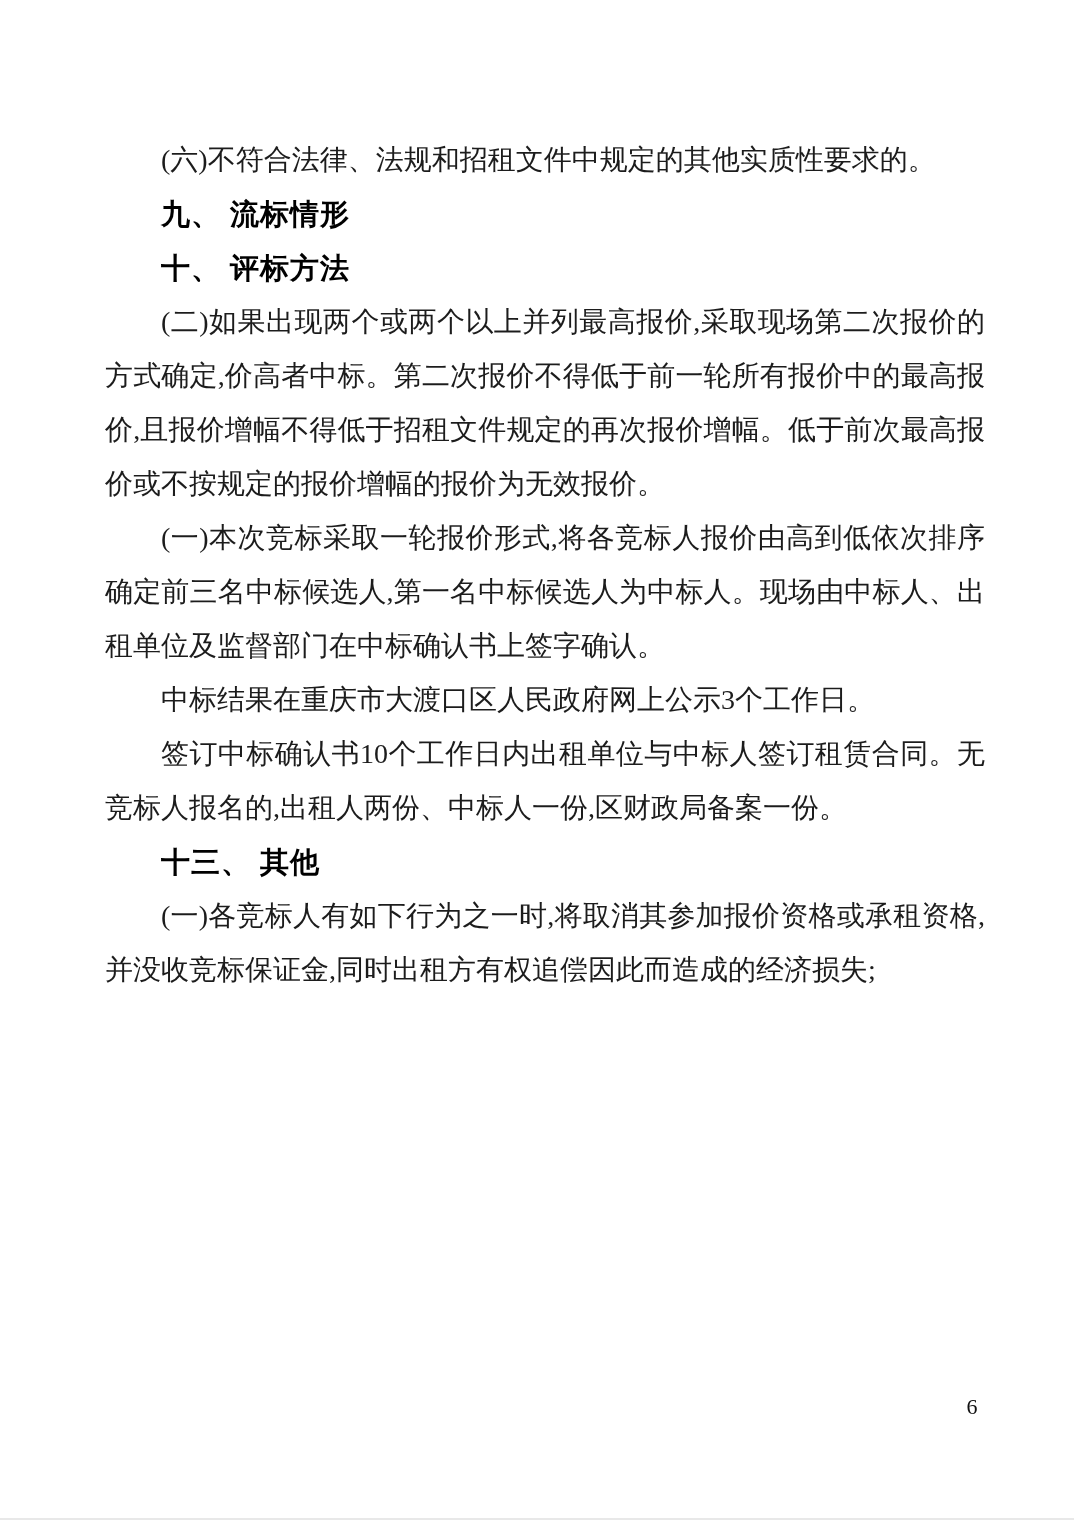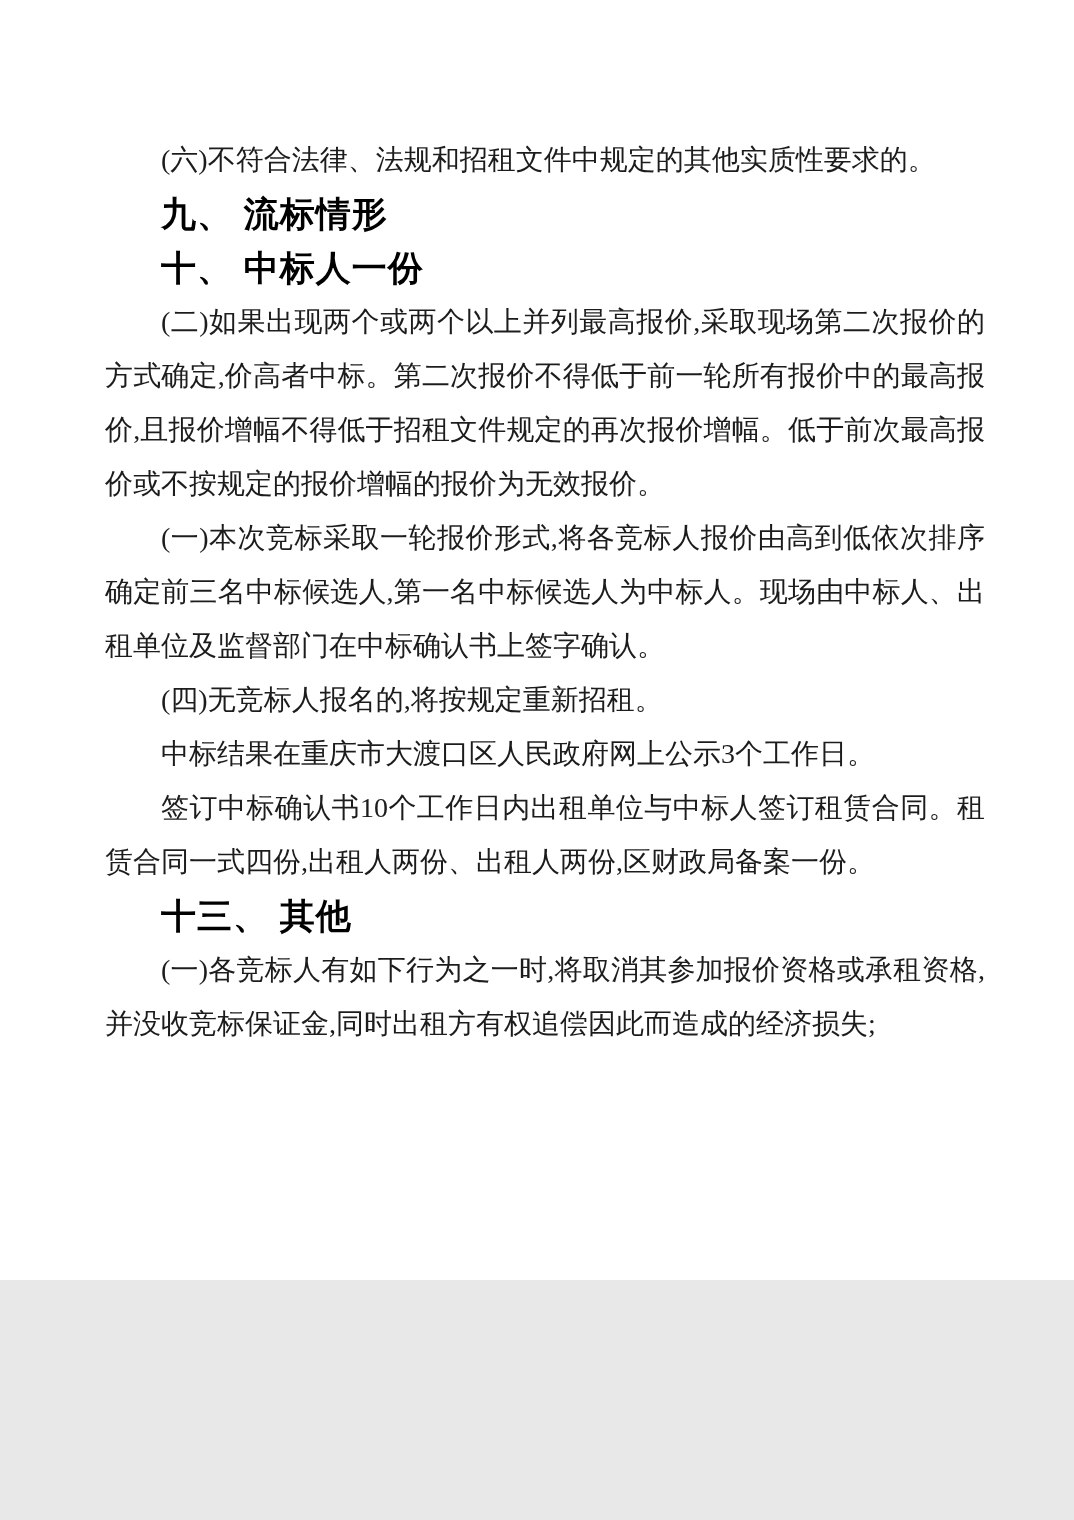--- a/index.html
+++ b/index.html
@@ -1,20 +1,20 @@
 <!DOCTYPE html>
 <html><head>
 <meta charset="utf-8">
 <style>
   * { margin: 0; padding: 0; box-sizing: border-box; }
   html, body { background: #e8e8e8; }
   .page {
     position: relative;
     width: 1074px;
-    height: 1280px;
+    height: 1518px;
     background: #ffffff;
     color: #1a1a1a;
     font-family: "Liberation Serif", serif;
     overflow: hidden;
   }
   .content {
     position: absolute;
     left: 105px;
     top: 133px;
     width: 880px;
@@ -24,21 +24,21 @@
     line-height: 54px;
     text-indent: 56px;
     text-align: justify;
     text-justify: inter-character;
     font-family: "Liberation Serif", serif;
     font-weight: 400;
     color: #1c1c1c;
     word-break: normal;
   }
   .head {
-    font-size: 35px;
+    font-size: 29px;
     line-height: 54px;
     text-indent: 56px;
     font-family: "Liberation Sans", sans-serif;
     font-weight: 700;
     color: #000000;
     letter-spacing: 1px;
   }
   .page-number {
     position: absolute;
     left: 952px;
@@ -51,25 +51,24 @@
     color: #111111;
   }
 </style>
 </head>
 <body>
 
 <div class="page">
   <main class="content">
     <p class="para">(六)不符合法律、法规和招租文件中规定的其他实质性要求的。</p>
     <h2 class="head">九、 流标情形</h2>
-    <h2 class="head">十、 中标人一份</h2>
+    <h2 class="head">十、 评标方法</h2>
     <p class="para">(二)如果出现两个或两个以上并列最高报价,采取现场第二次报价的方式确定,价高者中标。第二次报价不得低于前一轮所有报价中的最高报价,且报价增幅不得低于招租文件规定的再次报价增幅。低于前次最高报价或不按规定的报价增幅的报价为无效报价。</p>
     <p class="para">(一)本次竞标采取一轮报价形式,将各竞标人报价由高到低依次排序确定前三名中标候选人,第一名中标候选人为中标人。现场由中标人、出租单位及监督部门在中标确认书上签字确认。</p>
-    <p class="para">(四)无竞标人报名的,将按规定重新招租。</p>
     <p class="para">中标结果在重庆市大渡口区人民政府网上公示3个工作日。</p>
-    <p class="para">签订中标确认书10个工作日内出租单位与中标人签订租赁合同。租赁合同一式四份,出租人两份、出租人两份,区财政局备案一份。</p>
+    <p class="para">签订中标确认书10个工作日内出租单位与中标人签订租赁合同。无竞标人报名的,出租人两份、中标人一份,区财政局备案一份。</p>
     <h2 class="head">十三、 其他</h2>
     <p class="para">(一)各竞标人有如下行为之一时,将取消其参加报价资格或承租资格,并没收竞标保证金,同时出租方有权追偿因此而造成的经济损失;</p>
   </main>
   <footer>
     <span class="page-number">6</span>
   </footer>
 </div>
 
 </body></html>

